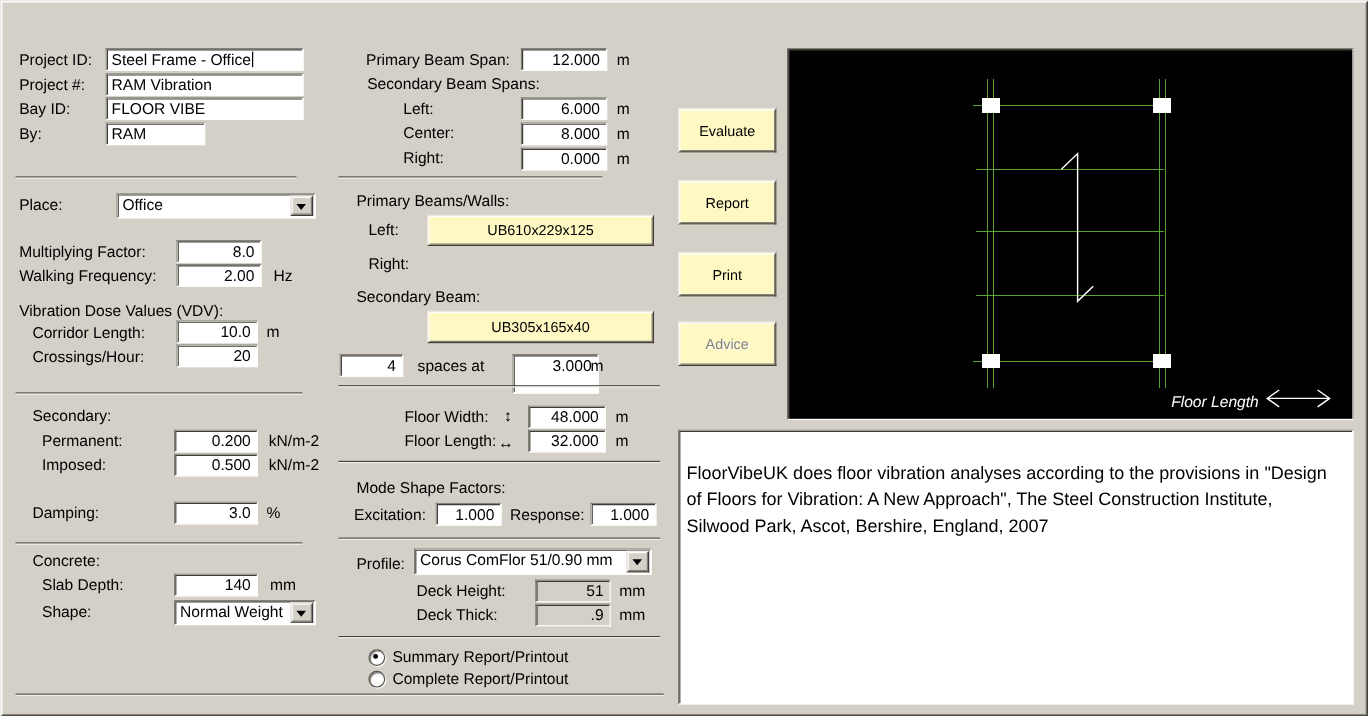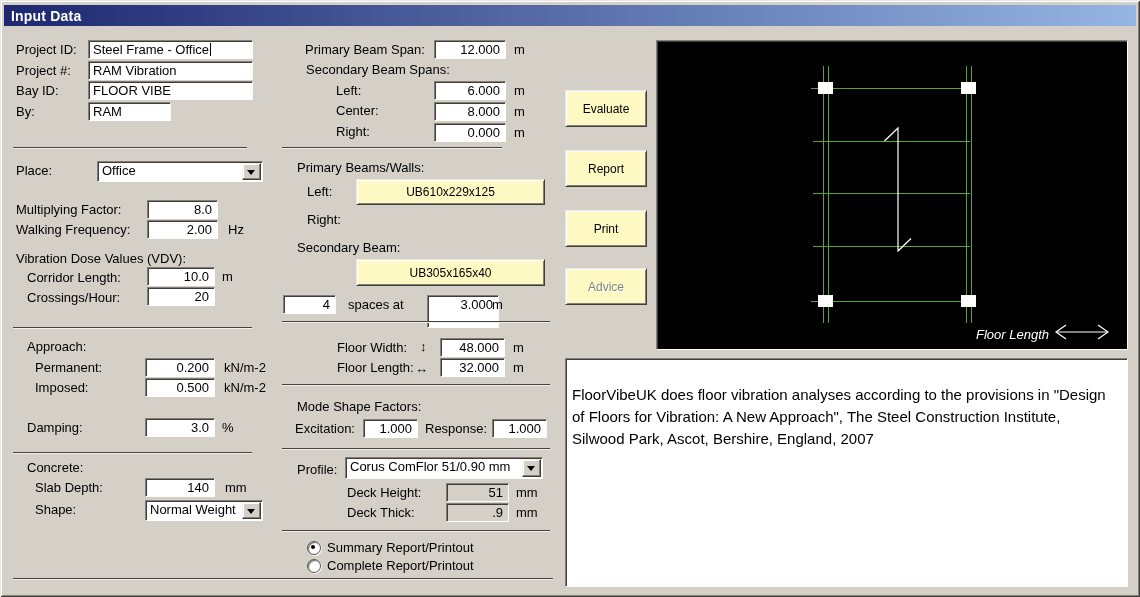--- a/index.html
+++ b/index.html
@@ -60,23 +60,20 @@
     border:1px solid;border-color:#848078 #fdfdfb #fdfdfb #848078;
     box-shadow: inset 1px 1px 0 #3f3d39;
     font-size:15px;line-height:22px;padding:25px 10px 0 6px;
   }
 </style>
 </head>
 <body>
 
 <div id="app">
 
-  <div class="titlebar">
-    <span>Input Data</span>
-  </div>
 
   <div class="lbl" style="left:16px;top:43px">Project ID:</div>
   <div class="lbl" style="left:16px;top:64px">Project #:</div>
   <div class="lbl" style="left:16px;top:84px">Bay ID:</div>
   <div class="lbl" style="left:16px;top:105px">By:</div>
 
   <div class="field" style="left:88px;top:40px;width:165px;height:19px"><span>Steel Frame - Office</span><span class="caret"></span></div>
   <div class="field" style="left:88px;top:61px;width:165px;height:19px"><span>RAM Vibration</span></div>
   <div class="field" style="left:88px;top:81px;width:165px;height:19px"><span>FLOOR VIBE</span></div>
   <div class="field" style="left:88px;top:102px;width:83px;height:19px"><span>RAM</span></div>
@@ -99,21 +96,21 @@
 
   <div class="lbl" style="left:16px;top:252px">Vibration Dose Values (VDV):</div>
   <div class="lbl" style="left:27px;top:271px">Corridor Length:</div>
   <div class="field num" style="left:147px;top:267px;width:68px;height:19px"><span>10.0</span></div>
   <div class="lbl" style="left:222px;top:270px">m</div>
   <div class="lbl" style="left:27px;top:291px">Crossings/Hour:</div>
   <div class="field num" style="left:147px;top:287px;width:68px;height:19px"><span>20</span></div>
 
   <div class="sep" style="left:13px;top:327px;width:239px"></div>
 
-  <div class="lbl" style="left:27px;top:340px">Approach:</div>
+  <div class="lbl" style="left:27px;top:340px">Secondary:</div>
   <div class="lbl" style="left:35px;top:361px">Permanent:</div>
   <div class="field num" style="left:145px;top:358px;width:70px;height:19px"><span>0.200</span></div>
   <div class="lbl" style="left:224px;top:361px">kN/m-2</div>
   <div class="lbl" style="left:35px;top:381px">Imposed:</div>
   <div class="field num" style="left:145px;top:378px;width:70px;height:19px"><span>0.500</span></div>
   <div class="lbl" style="left:224px;top:381px">kN/m-2</div>
   <div class="lbl" style="left:27px;top:421px">Damping:</div>
   <div class="field num" style="left:145px;top:418px;width:70px;height:19px"><span>3.0</span></div>
   <div class="lbl" style="left:222px;top:421px">%</div>
 

